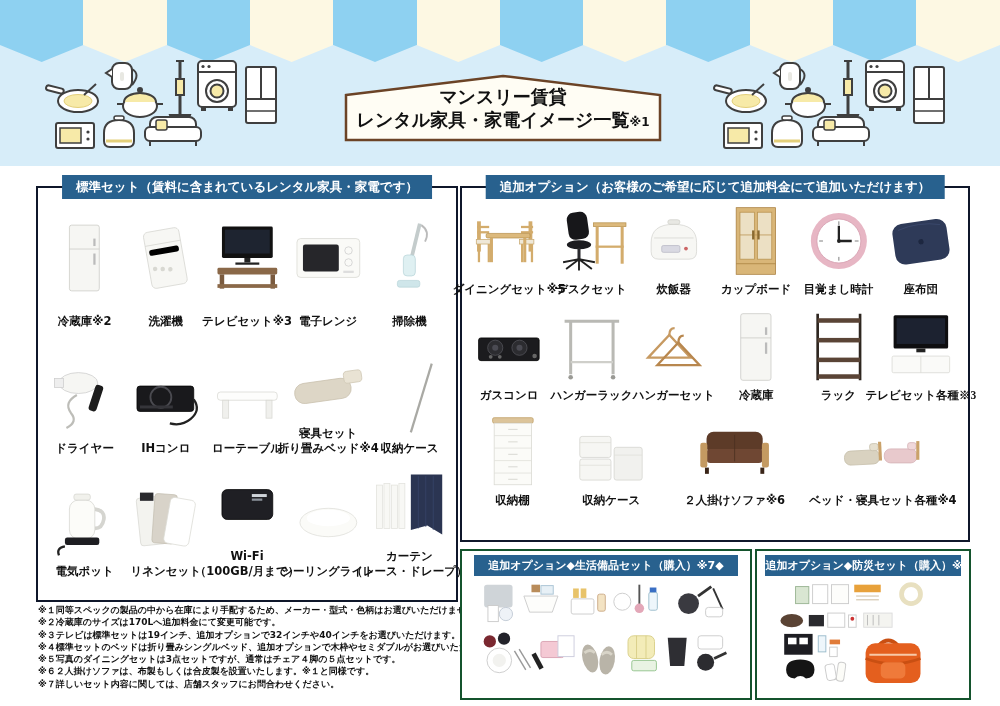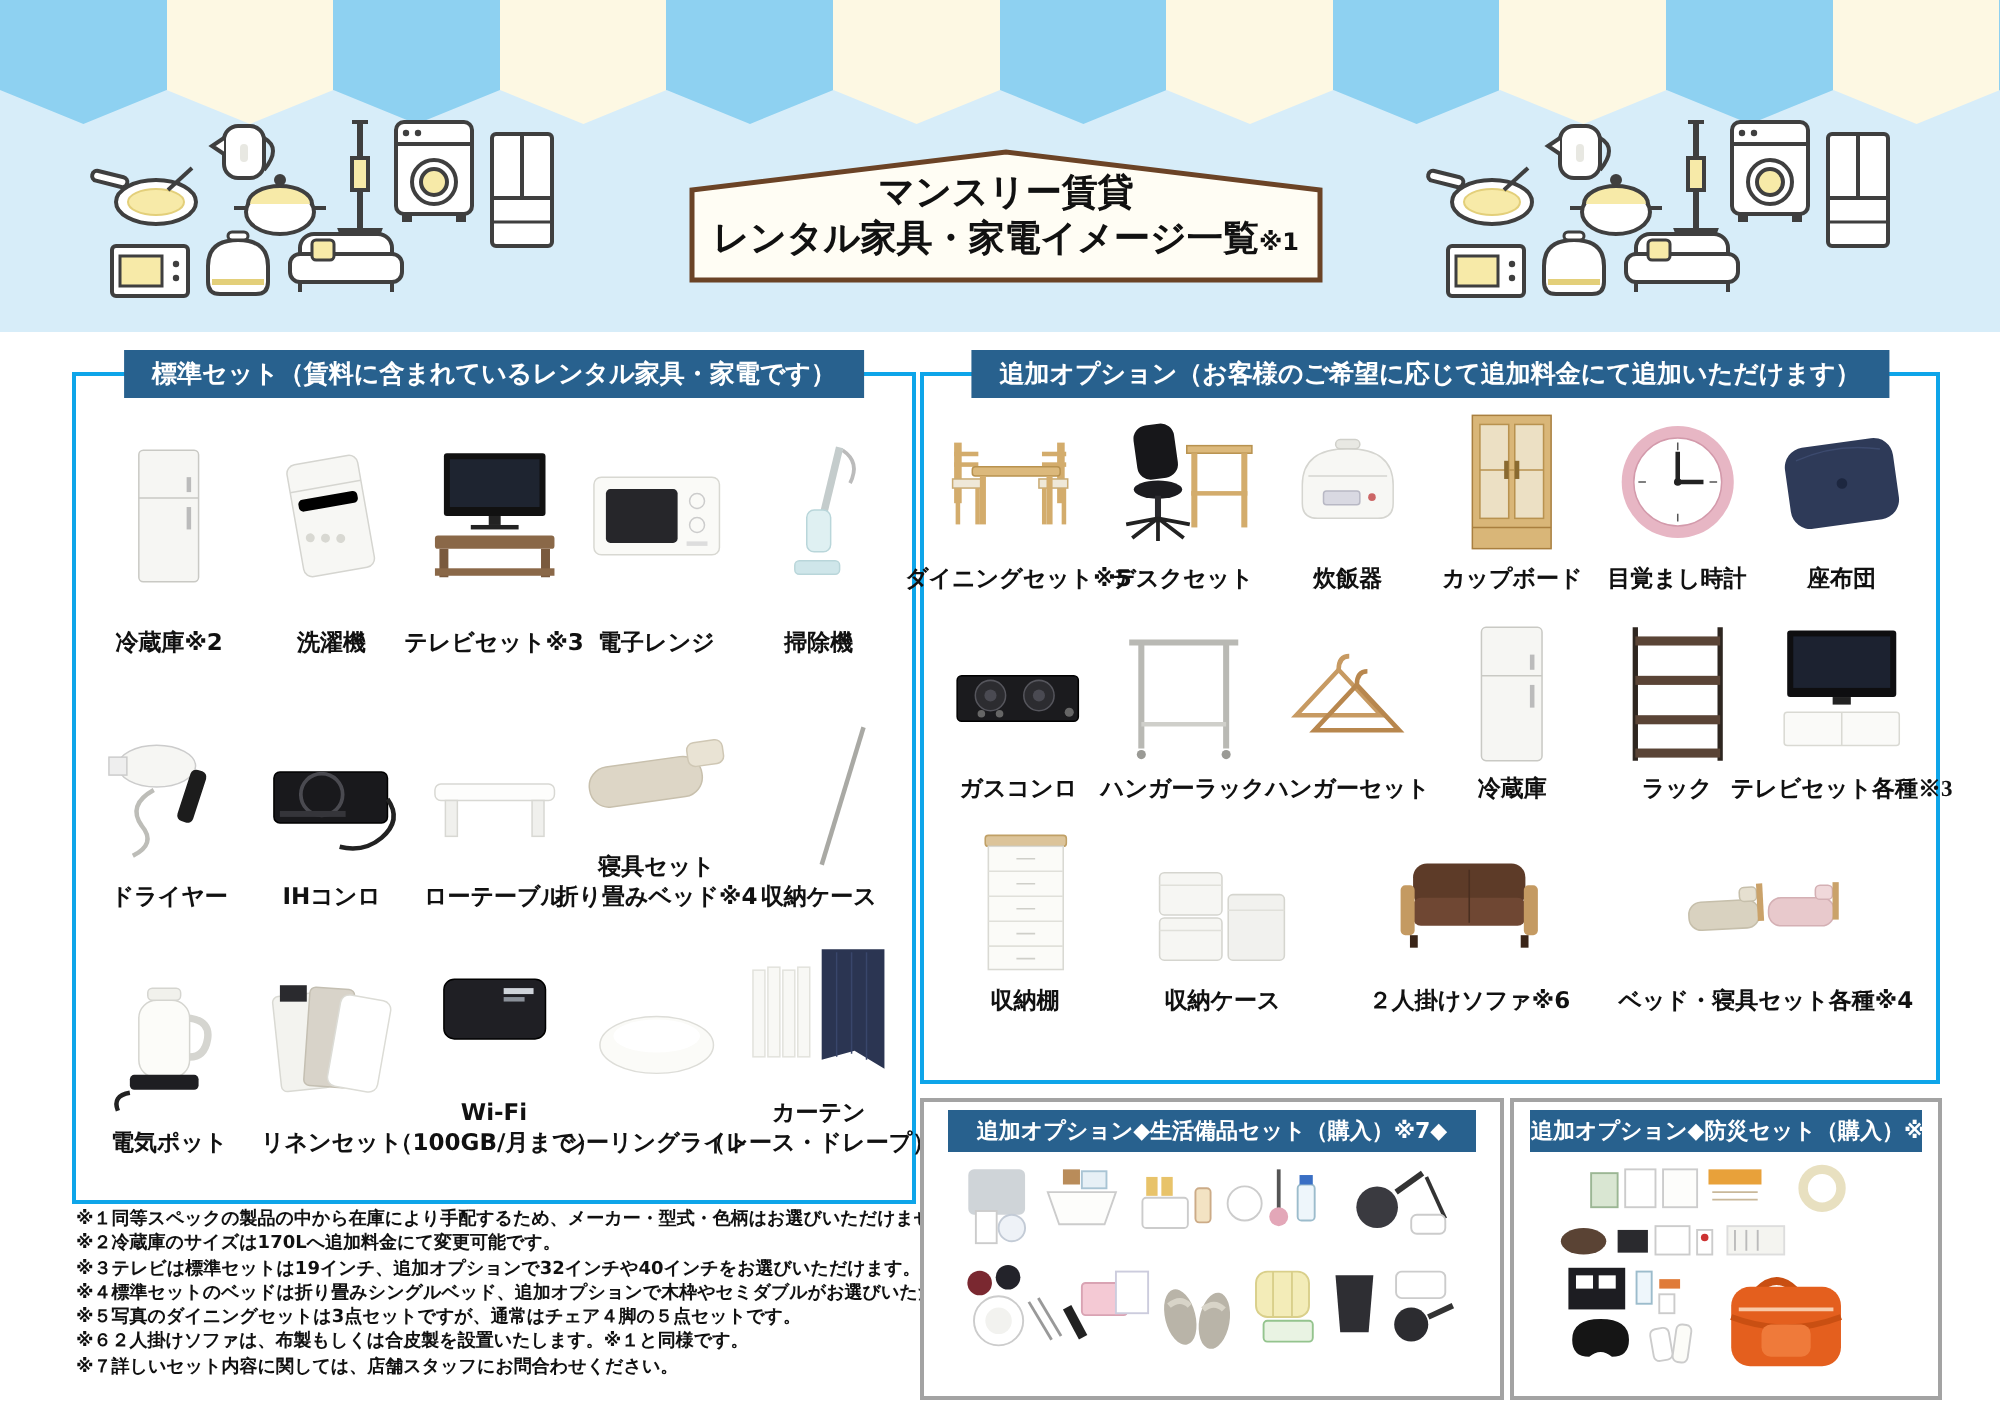--- a/index.html
+++ b/index.html
@@ -13,41 +13,41 @@
   .deco{position:absolute;top:52px;width:250px;height:102px;}
   .deco-left{left:38px;} .deco-right{left:706px;}
   
   .banner{position:absolute;left:344px;top:74px;width:318px;height:68px;}
   .banner svg{position:absolute;left:0;top:0;}
   .banner .txt{position:absolute;left:0;top:12px;width:100%;text-align:center;color:#111;}
   .banner .l1{font-size:18px;font-weight:700;line-height:22px;}
   .banner .l2{font-size:18px;font-weight:700;line-height:24px;text-align:center;}
   .banner .note{font-size:12px;font-weight:700;}
   
-  .panel{position:absolute;border:2px solid #0ea5e9;background:#fff;}
+  .panel{position:absolute;border:2px solid #0f172a;background:#fff;}
   .left-panel{left:36px;top:186px;width:418px;height:412px;}
   .right-panel{left:460px;top:186px;width:506px;height:352px;}
   .panel-header{position:absolute;top:-13px;left:50%;transform:translateX(-50%);
     background:#28618e;color:#fff;font-weight:700;font-size:12.5px;line-height:24px;
     padding:0 14px;white-space:nowrap;}
   .row{display:flex;align-items:flex-end;padding:0 6px;}
   .cell{flex:1;display:flex;flex-direction:column;align-items:center;min-width:0;}
   .img{width:100%;height:78px;display:flex;align-items:flex-end;justify-content:center;}
   .img svg{width:92%;height:100%;}
   .img.tall{height:108px;}
   .img.mid{height:82px;}
   .lbl{font-size:11.5px;font-weight:700;color:#111;text-align:center;white-space:pre;
        line-height:1.25;margin-top:2px;overflow:visible;}
   .left-panel .row1{margin-top:16px;} .left-panel .row2{margin-top:14px;} .left-panel .row3{margin-top:10px;}
   .right-panel .row1{margin-top:14px;} .right-panel .row2{margin-top:12px;font-family:Liberation Serif, serif;} .right-panel .row3{margin-top:10px;}
   
   .footnotes{position:absolute;left:38px;top:604px;width:424px;}
   .fn{font-size:9px;font-weight:700;color:#111;line-height:12.3px;white-space:nowrap;}
   
-  .pbox{position:absolute;border:2px solid #a3a3a3;background:#fff;}
+  .pbox{position:absolute;border:2px solid #14532d;background:#fff;}
   .pbox1{left:460px;top:549px;width:288px;height:147px;}
   .pbox2{left:755px;top:549px;width:212px;height:147px;}
   .pbox-header{margin:4px auto 0;background:#28618e;color:#fff;font-weight:700;
     font-size:11px;line-height:21px;text-align:center;width:92%;white-space:nowrap;overflow:hidden;}
   .collage{width:100%;height:112px;display:flex;align-items:center;justify-content:center;}
   .collage svg{width:96%;height:106px;}
 </style>
 </head>
 <body>
 

